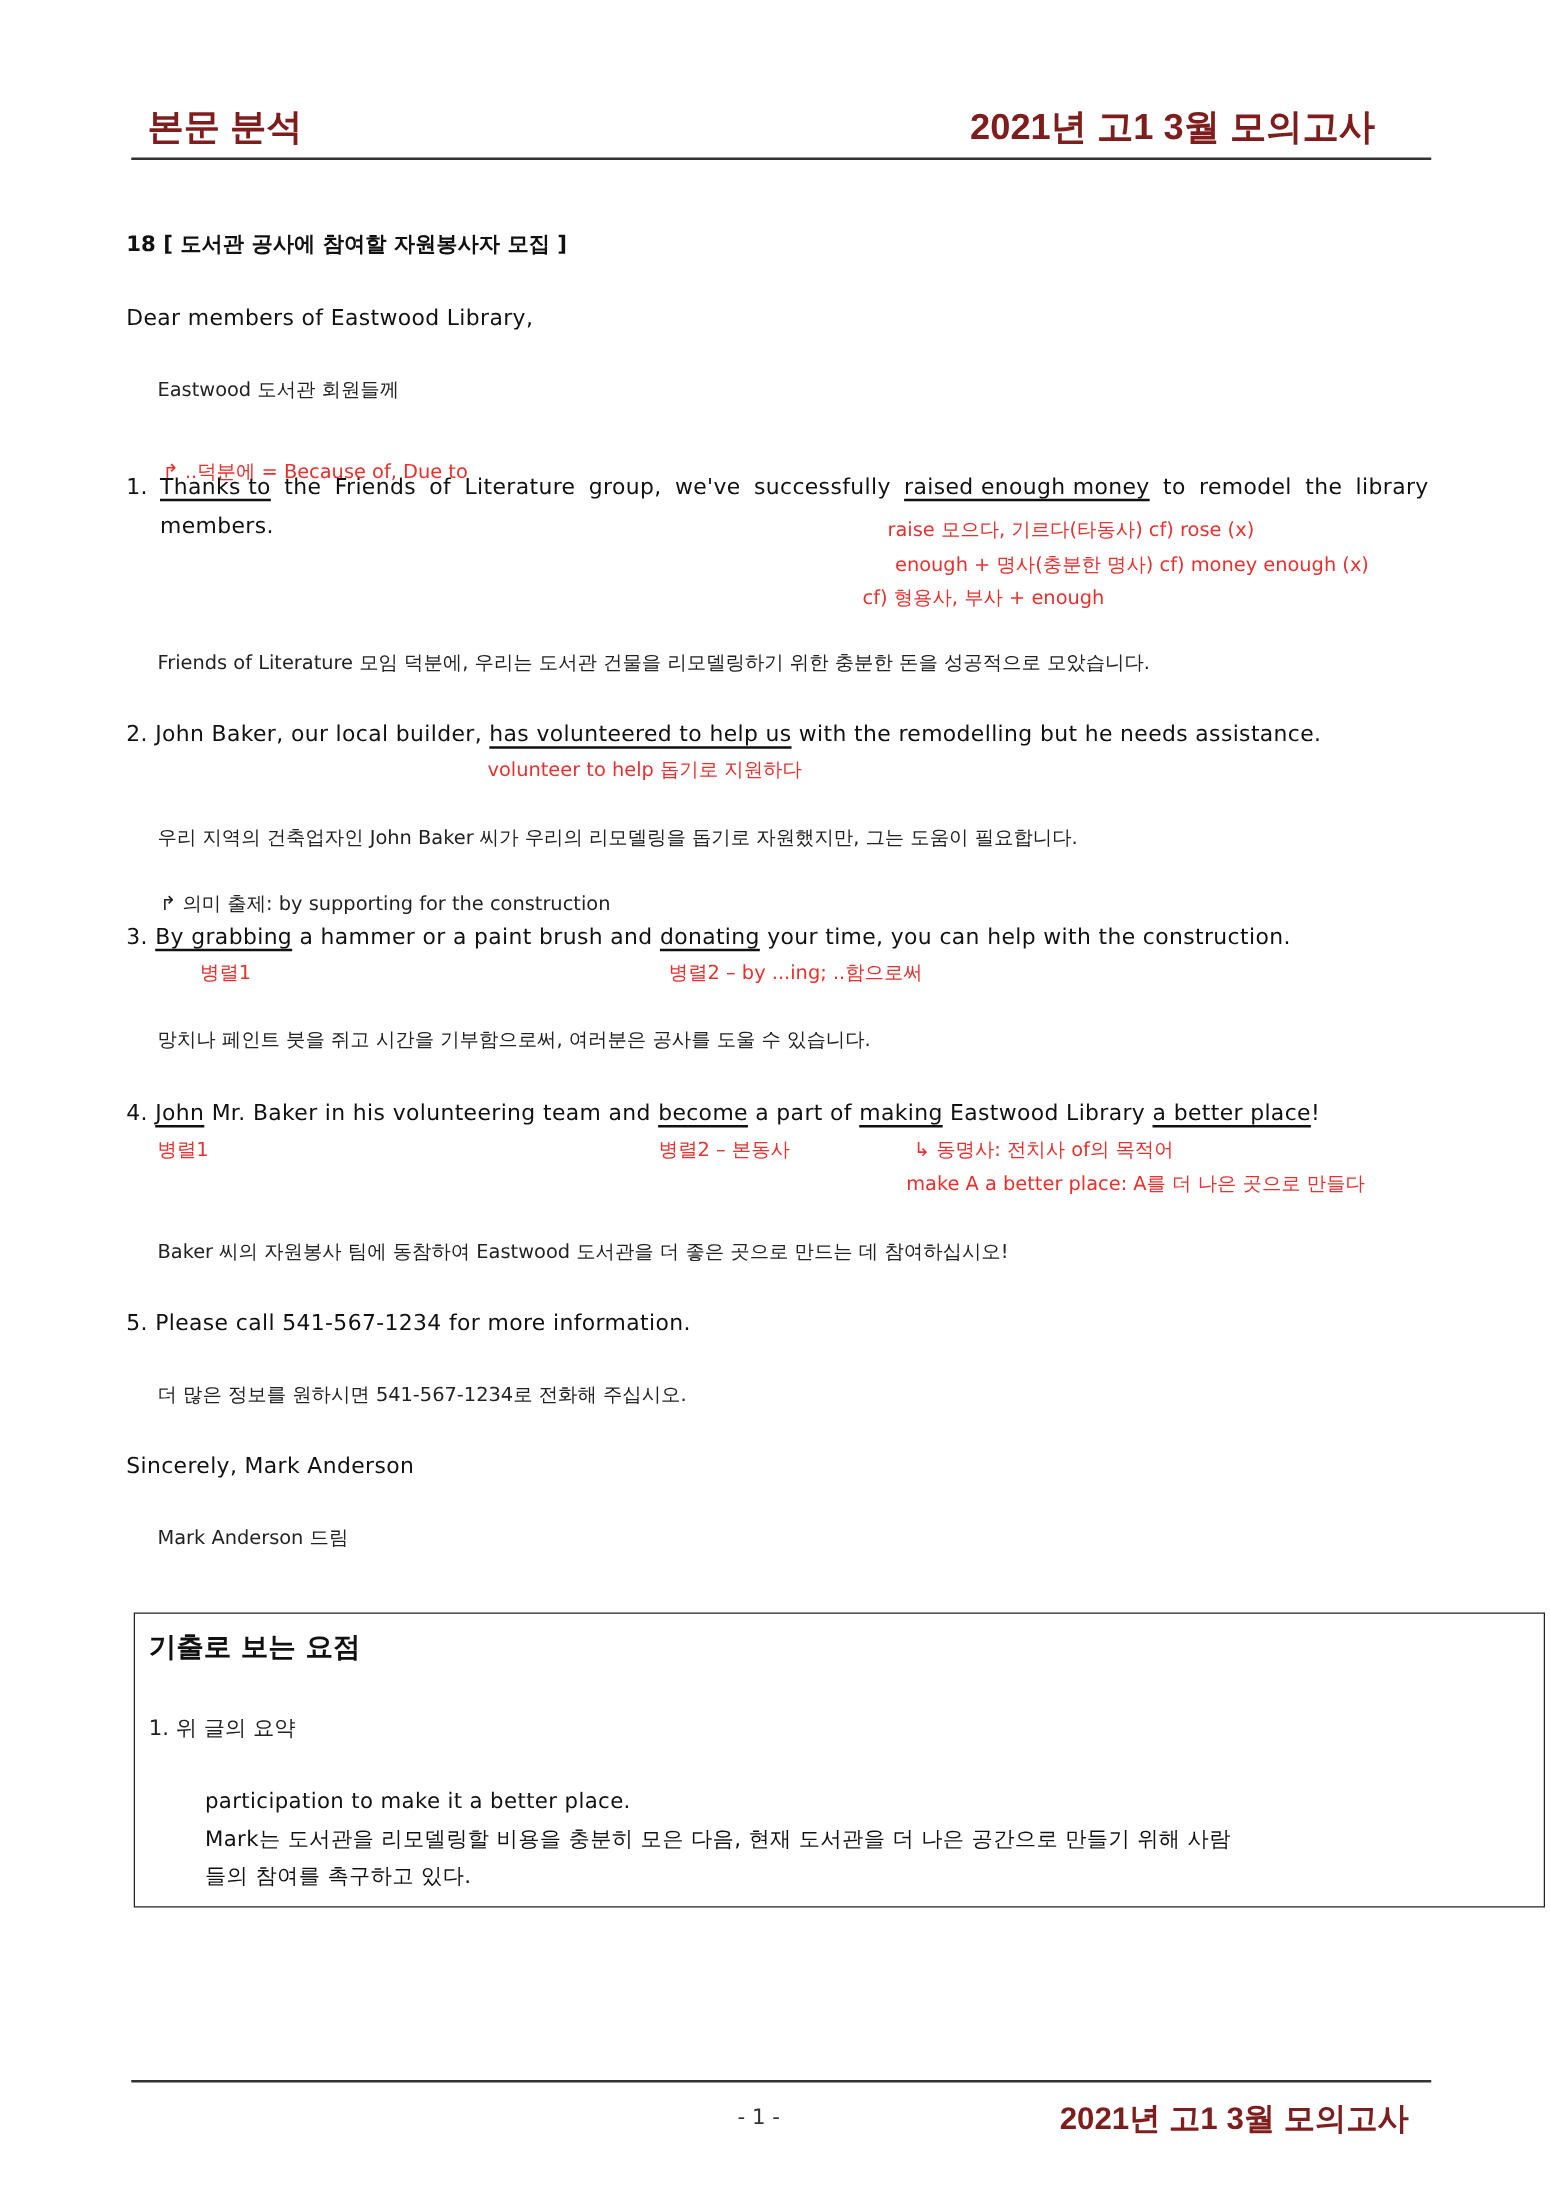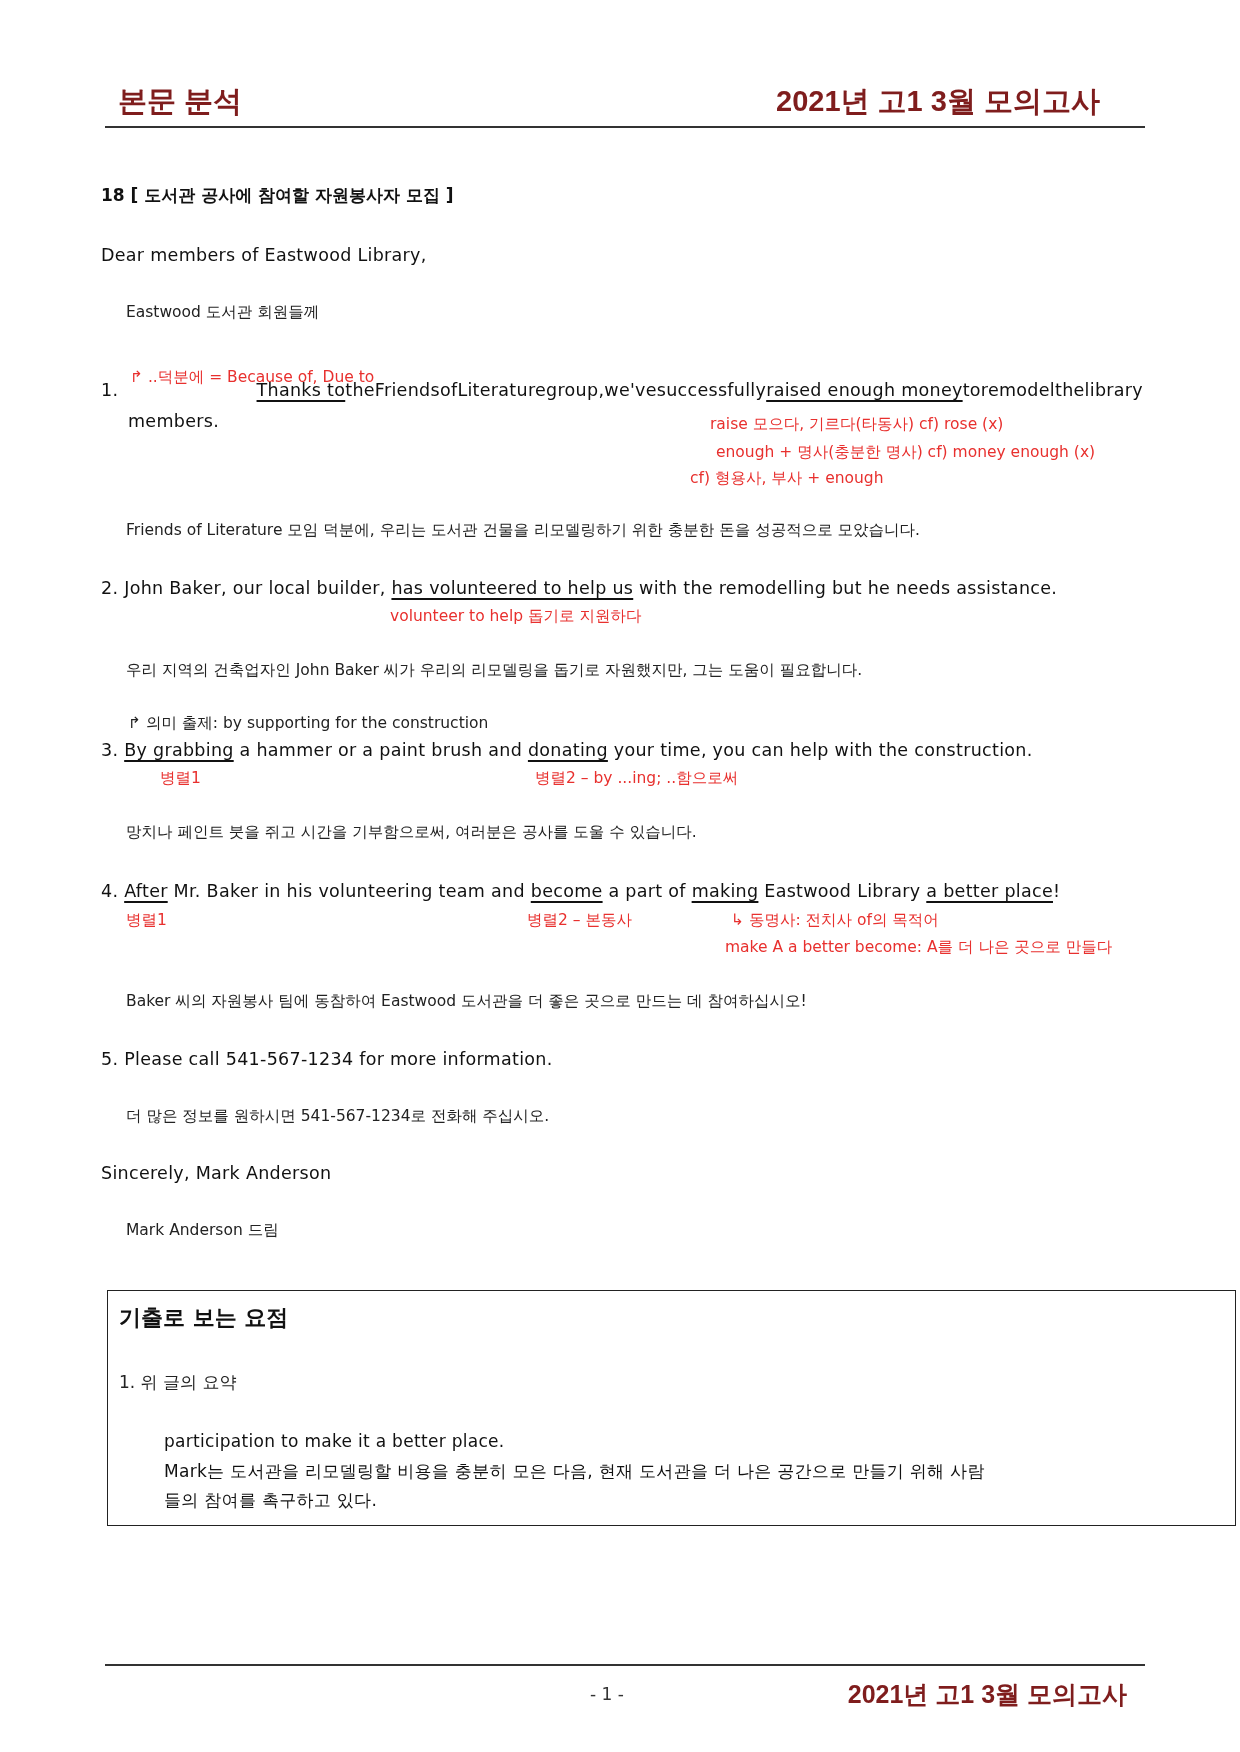--- a/index.html
+++ b/index.html
@@ -9,21 +9,21 @@
     .hdr { font-family: Liberation Sans, sans-serif; font-weight: bold; font-size: 29px; color: #7f1d1d; }
     .rule { position: absolute; left: 105px; width: 1040px; height: 2px; background: #333; }
     .title { font-weight: bold; font-size: 17px; }
     .en { font-size: 17.5px; letter-spacing: 0.3px; }
     .ko { font-size: 15.5px; color: #222; }
     .red { color: #e8302e; font-size: 15.5px; }
     .u { text-decoration: underline; text-underline-offset: 4px; text-decoration-thickness: 1.5px; }
     .box { position: absolute; left: 107px; top: 1290px; width: 1129px; height: 236px;
            border: 1.5px solid #222; box-sizing: border-box; }
     .box-title { font-weight: bold; font-size: 22px; }
-    .justify-line { display: flex; justify-content: flex-end; width: 1030px; }
+    .justify-line { display: flex; justify-content: space-between; width: 1030px; }
   </style>
 </head>
 <body>
 
 <div class="abs hdr" style="left:118px; top:82px;">본문 분석</div>
 <div class="abs hdr" style="right:140px; top:82px;">2021년 고1 3월 모의고사</div>
 <div class="rule" style="top:126px;"></div>
 
 <div class="abs title" style="left:101px; top:184px;">18 [ 도서관 공사에 참여할 자원봉사자 모집 ]</div>
 
@@ -64,26 +64,26 @@
 <div class="abs en" style="left:101px; top:740px;">
   <span>3.</span>
   <span class="u">By grabbing</span><span> a hammer or a paint brush and </span><span class="u">donating</span><span> your time, you can help with the construction.</span>
 </div>
 <div class="abs red" style="left:160px; top:768px;">병렬1</div>
 <div class="abs red" style="left:535px; top:768px;">병렬2 – by ...ing; ..함으로써</div>
 <div class="abs ko" style="left:126px; top:822px;">망치나 페인트 붓을 쥐고 시간을 기부함으로써, 여러분은 공사를 도울 수 있습니다.</div>
 
 <div class="abs en" style="left:101px; top:881px;">
   <span>4.</span>
-  <span class="u">After</span><span> Mr. Baker in his volunteering team and </span><span class="u">become</span><span> a part of </span><span class="u">making</span><span> Eastwood Library </span><span class="u">a better place</span><span>!</span>
+  <span class="u">John</span><span> Mr. Baker in his volunteering team and </span><span class="u">become</span><span> a part of </span><span class="u">making</span><span> Eastwood Library </span><span class="u">a better place</span><span>!</span>
 </div>
 <div class="abs red" style="left:126px; top:910px;">병렬1</div>
 <div class="abs red" style="left:527px; top:910px;">병렬2 – 본동사</div>
 <div class="abs red" style="left:707px; top:910px;margin-left:24px;">↳ 동명사: 전치사 of의 목적어</div>
-<div class="abs red" style="left:725px; top:937px;">make A a better become: A를 더 나은 곳으로 만들다</div>
+<div class="abs red" style="left:725px; top:937px;">make A a better place: A를 더 나은 곳으로 만들다</div>
 <div class="abs ko" style="left:126px; top:991px;">Baker 씨의 자원봉사 팀에 동참하여 Eastwood 도서관을 더 좋은 곳으로 만드는 데 참여하십시오!</div>
 
 <div class="abs en" style="left:101px; top:1049px;">
   <span>5.</span>
   <span>Please call 541-567-1234 for more information.</span>
 </div>
 <div class="abs ko" style="left:126px; top:1106px;">더 많은 정보를 원하시면 541-567-1234로 전화해 주십시오.</div>
 
 <div class="abs en" style="left:101px; top:1163px;">Sincerely, Mark Anderson</div>
 <div class="abs ko" style="left:126px; top:1220px;">Mark Anderson 드림</div>

